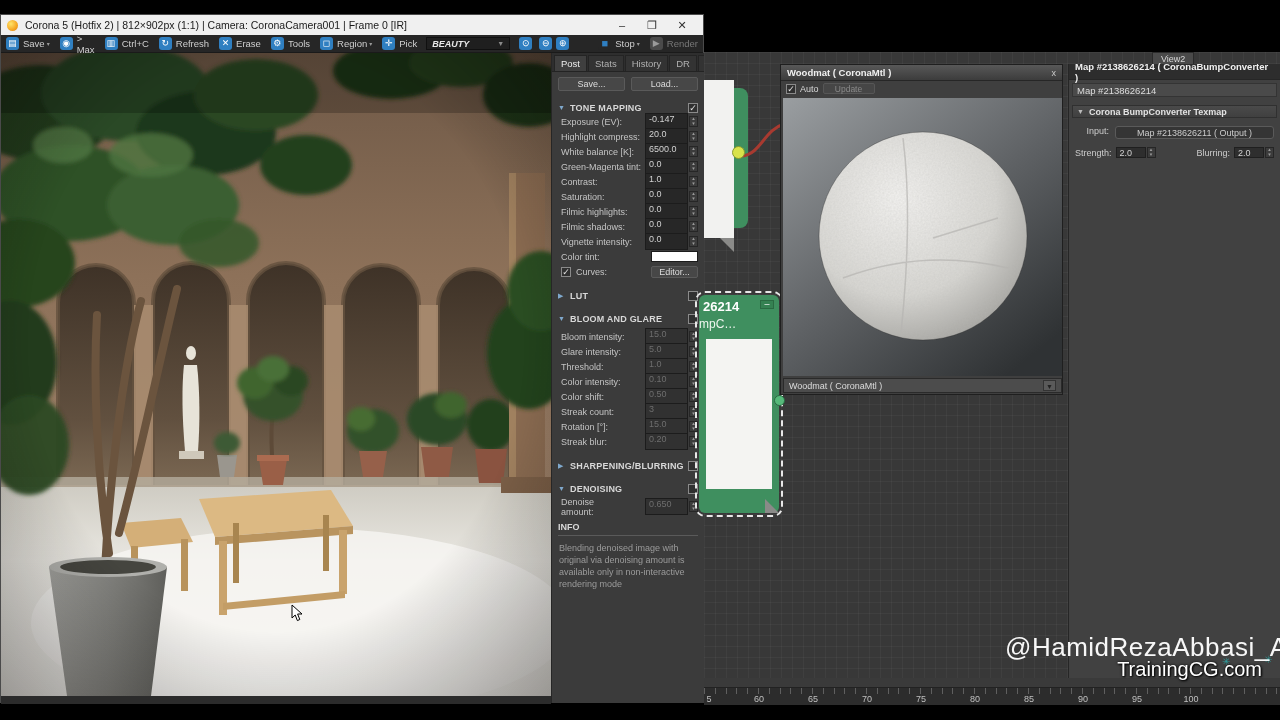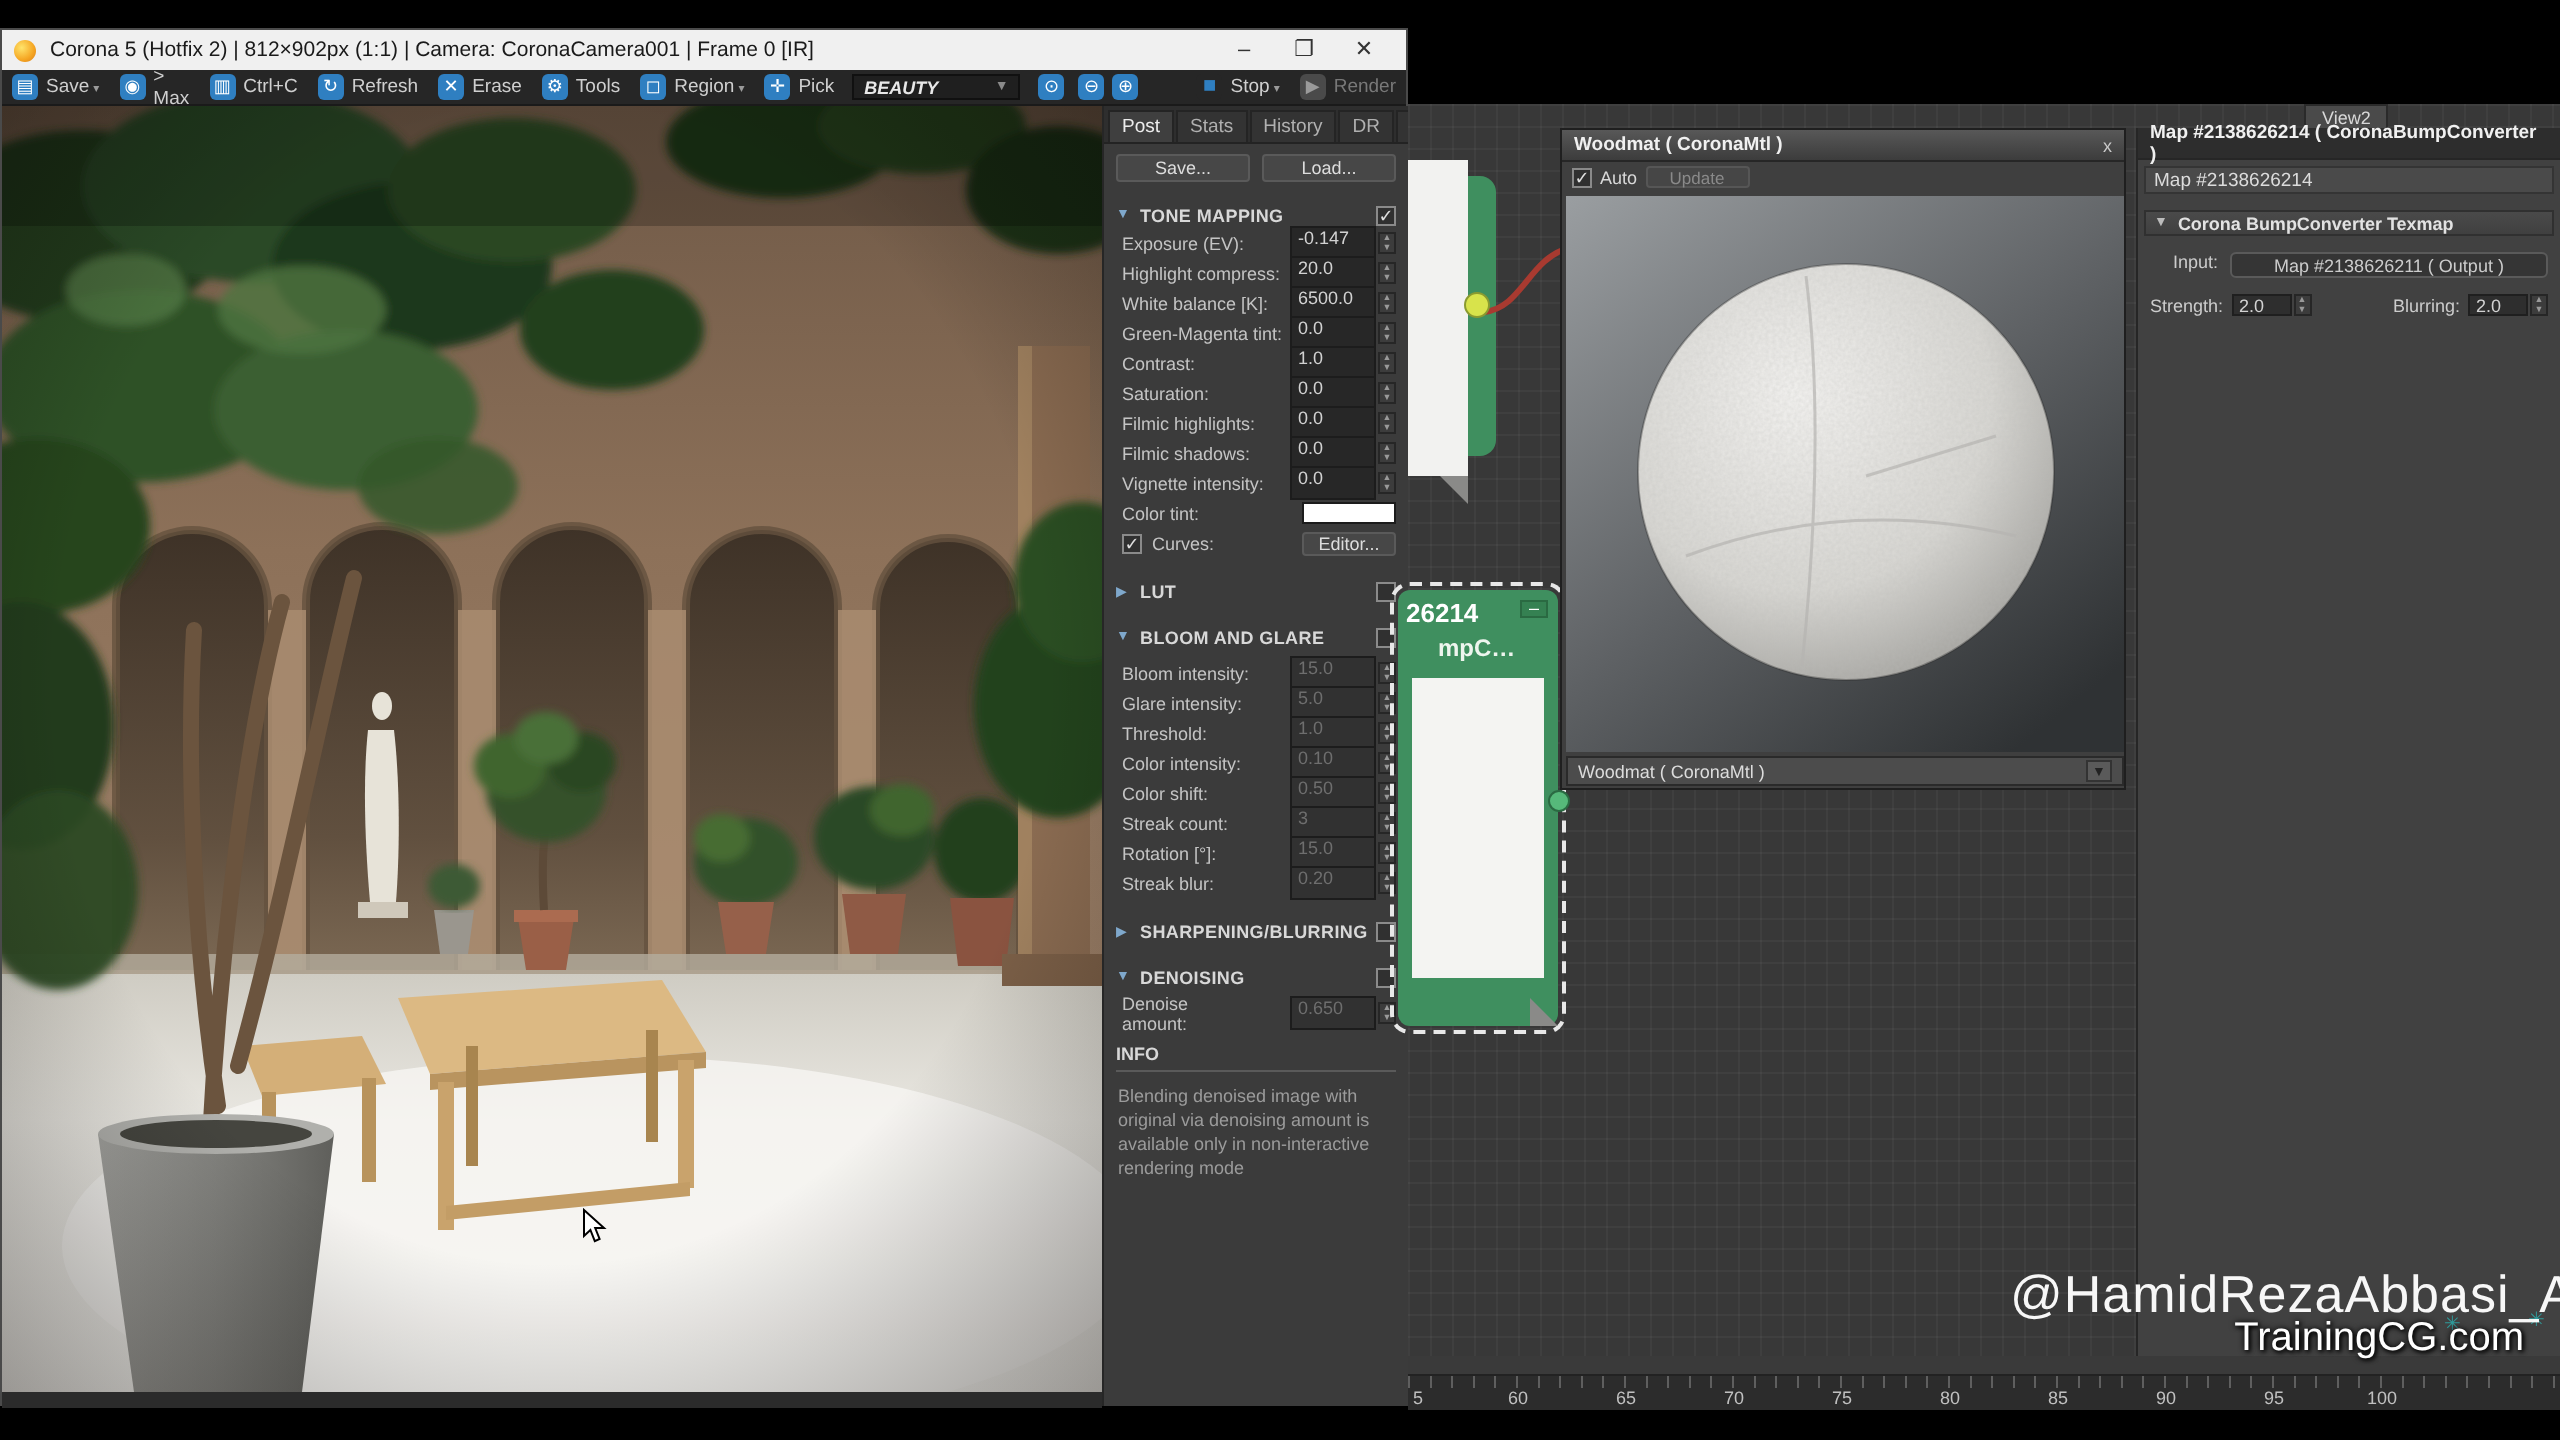--- a/index.html
+++ b/index.html
@@ -87,21 +87,21 @@
     repeating-linear-gradient(80deg,rgba(100,100,98,.12) 0 2px,transparent 2px 5px);}
   .fold{position:absolute;width:0;height:0;border-style:solid;}
   .node1 .fold{left:20px;top:158px;border-width:0 14px 14px 0;border-color:transparent #8a8a88 transparent transparent;}
   .dot{position:absolute;left:32px;top:66px;width:13px;height:13px;border-radius:50%;
     background:#d8e34b;border:1px solid #8a9a30;z-index:3;}
   .wire{position:absolute;left:706px;top:118px;width:80px;height:45px;z-index:2;}
 
   .node2{position:absolute;left:699px;top:295px;width:80px;height:218px;background:#3f8f5f;
     border-radius:6px;outline:2px dashed #e8e8e8;outline-offset:2px;z-index:2;}
   .node2 .l1{position:absolute;left:4px;top:4px;color:#fff;font-weight:bold;font-size:13px;}
-  .node2 .l2{position:absolute;left:20px;top:22px;color:#eef5ee;font-weight:bold;font-size:12px;}
+  .node2 .l2{position:absolute;left:0;top:22px;color:#eef5ee;font-weight:normal;font-size:12px;}
   .node2 .minus{position:absolute;right:5px;top:5px;width:14px;height:9px;border:1px solid #2a6a42;
     background:#358152;color:#fff;font-size:9px;line-height:7px;text-align:center;}
   .node2 .prev{position:absolute;left:7px;top:44px;width:66px;height:150px;background:#f4f4f2;}
   .node2 .fold{right:0px;bottom:0px;border-width:14px 0 0 14px;
     border-color:transparent transparent transparent #8a8a88;position:absolute;left:auto;top:auto;}
   .outdot{position:absolute;right:-6px;top:100px;width:11px;height:11px;border-radius:50%;
     background:#56b97a;border:1px solid #2a6a42;}
 
   
   .woodmat{position:absolute;left:780px;top:64px;width:283px;height:331px;background:#3f3f3f;

